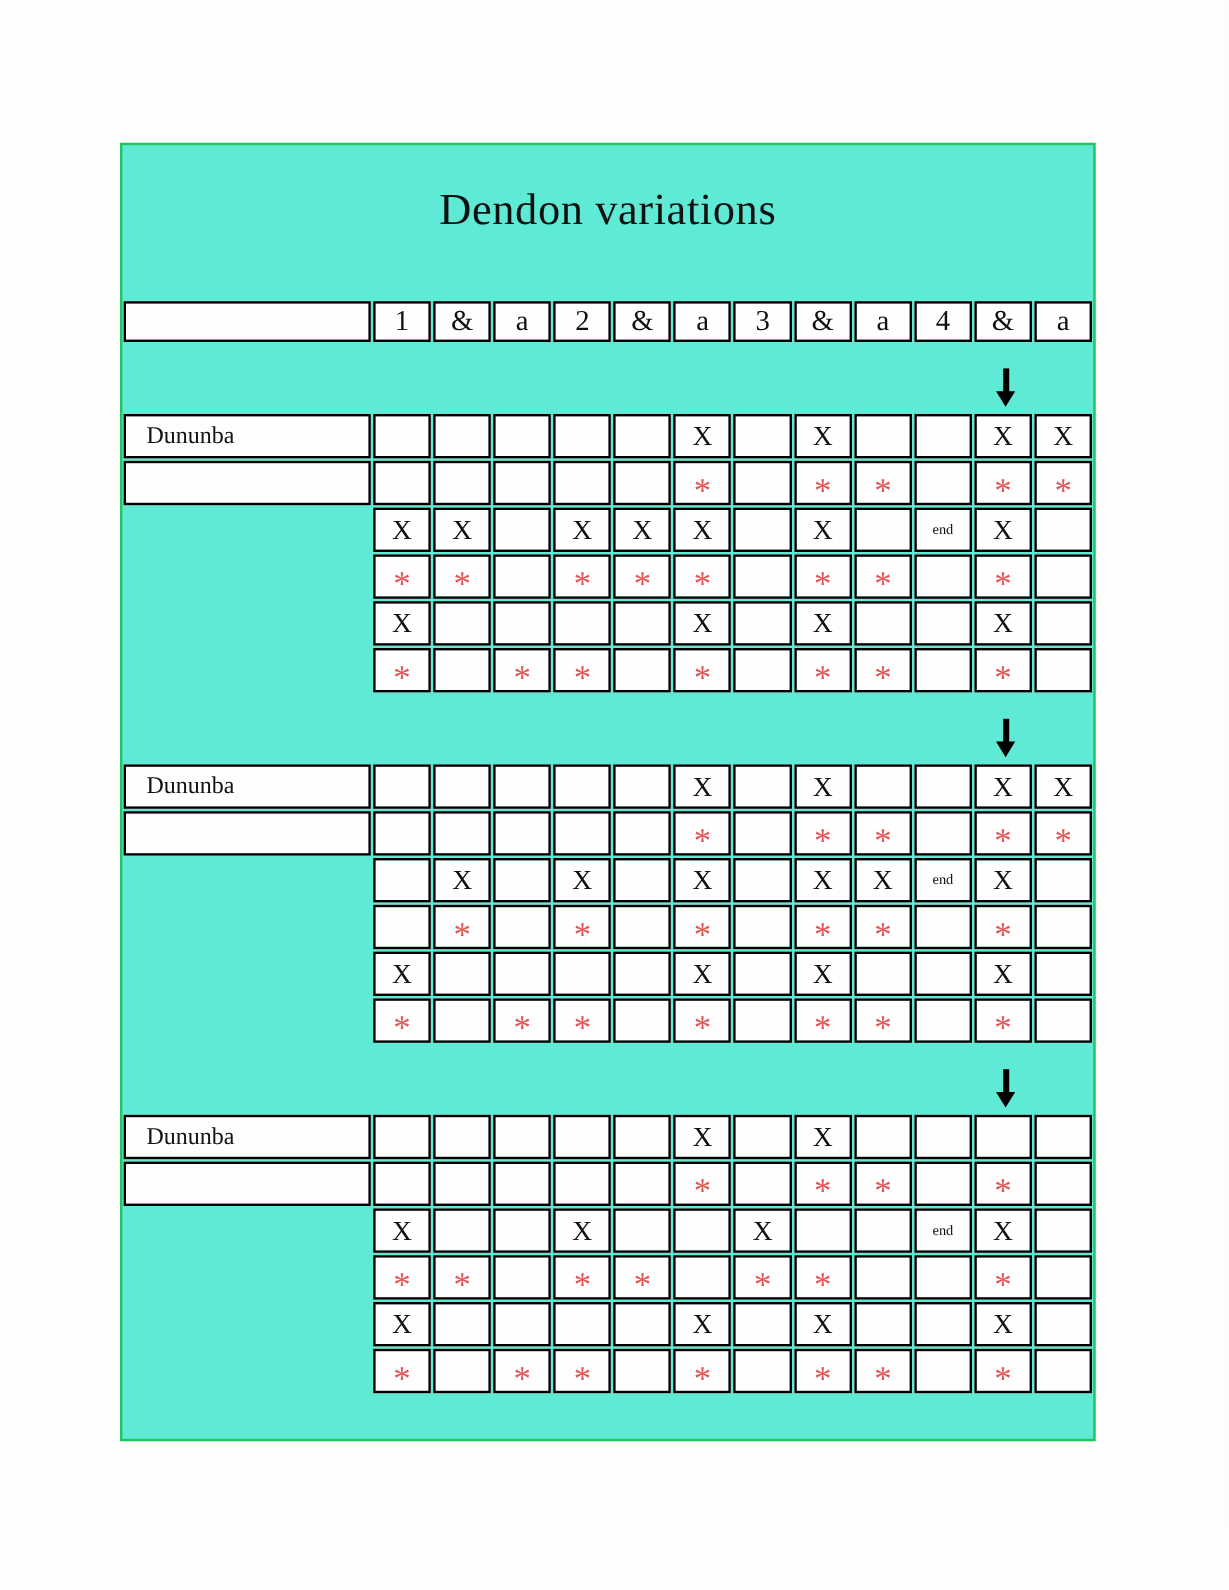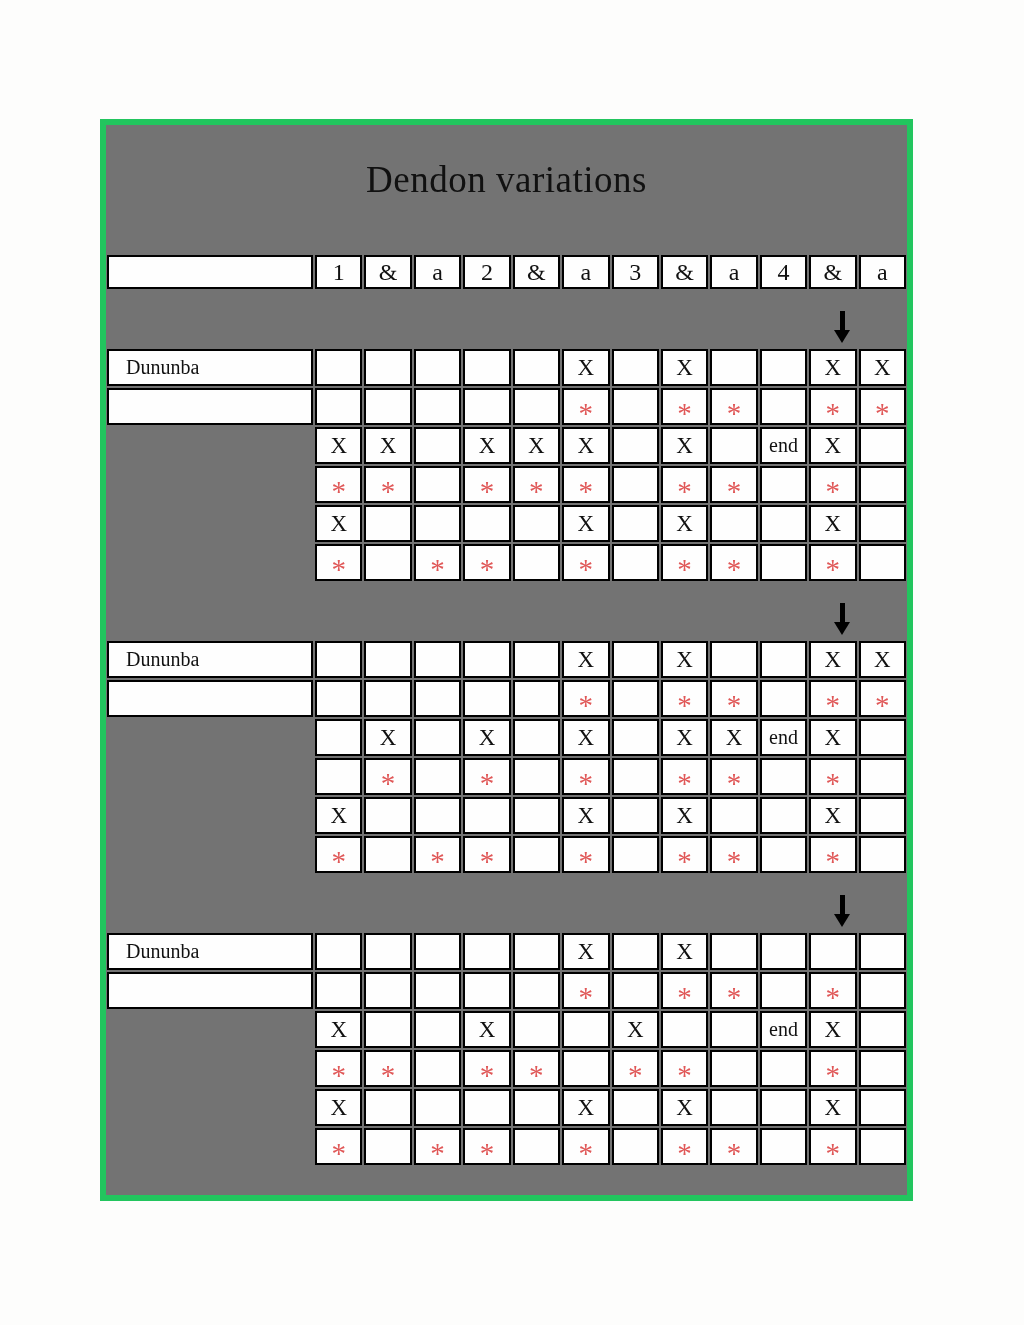--- a/index.html
+++ b/index.html
@@ -15,23 +15,23 @@
     height: 1325px;
     background: #fdfdfc;
     overflow: hidden;
   }
   .sheet {
     position: absolute;
     left: 100px;
     top: 119px;
     width: 813px;
     height: 1082px;
-    border: 6px solid #22c55e;
+    border: 2px solid #22c55e;
     box-sizing: border-box;
-    background: #737373;
+    background: #5eead4;
   }
   .title-block {
     height: 130px;
     display: flex;
     align-items: center;
     justify-content: center;
     padding-bottom: 22px;
     box-sizing: border-box;
     font-size: 37px;
     letter-spacing: 0.5px;
@@ -63,21 +63,21 @@
     padding-left: 17px;
     font-size: 20px;
   }
   .beat {
     font-size: 24px;
   }
   .x-mark {
     font-size: 23px;
   }
   .end-label {
-    font-size: 20px;
+    font-size: 12px;
     text-align: center;
   }
   .star-mark {
     font-size: 29px;
     line-height: 1;
     transform: translateY(24%);
     font-family: "Liberation Serif", serif;
   }
   .arrow-row {
     position: relative;

